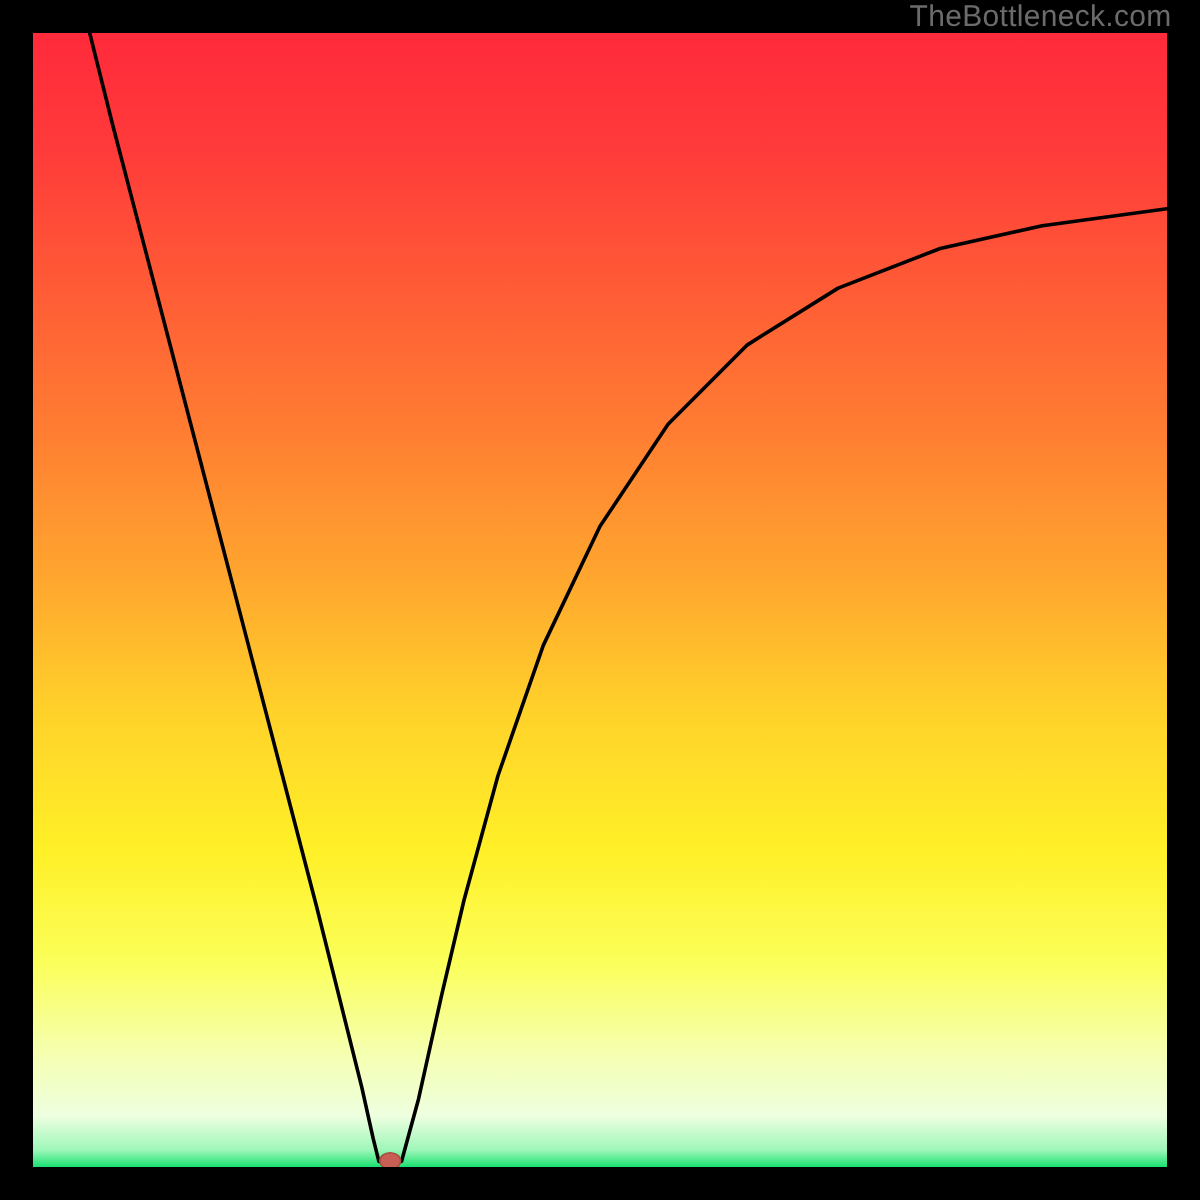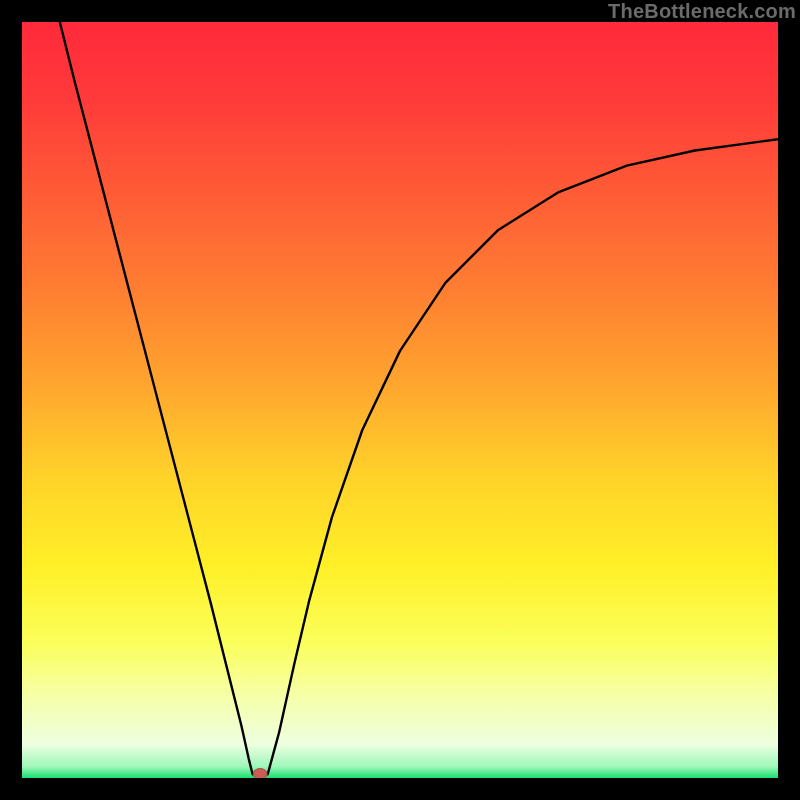--- a/index.html
+++ b/index.html
@@ -22,24 +22,24 @@
   .plot-area {
     position: absolute;
     left: 0;
     top: 0;
     width: 756px;
     height: 756px;
   }
   .watermark {
     position: absolute;
     top: 0;
-    right: 4px;
+    right: 19px;
     color: #6b6b6b;
     font-size: 20px;
-    font-weight: 700;
+    font-weight: 400;
     letter-spacing: 0.2px;
     user-select: none;
   }
   svg {
     display: block;
   }
 </style>
 </head>
 <body>
 

